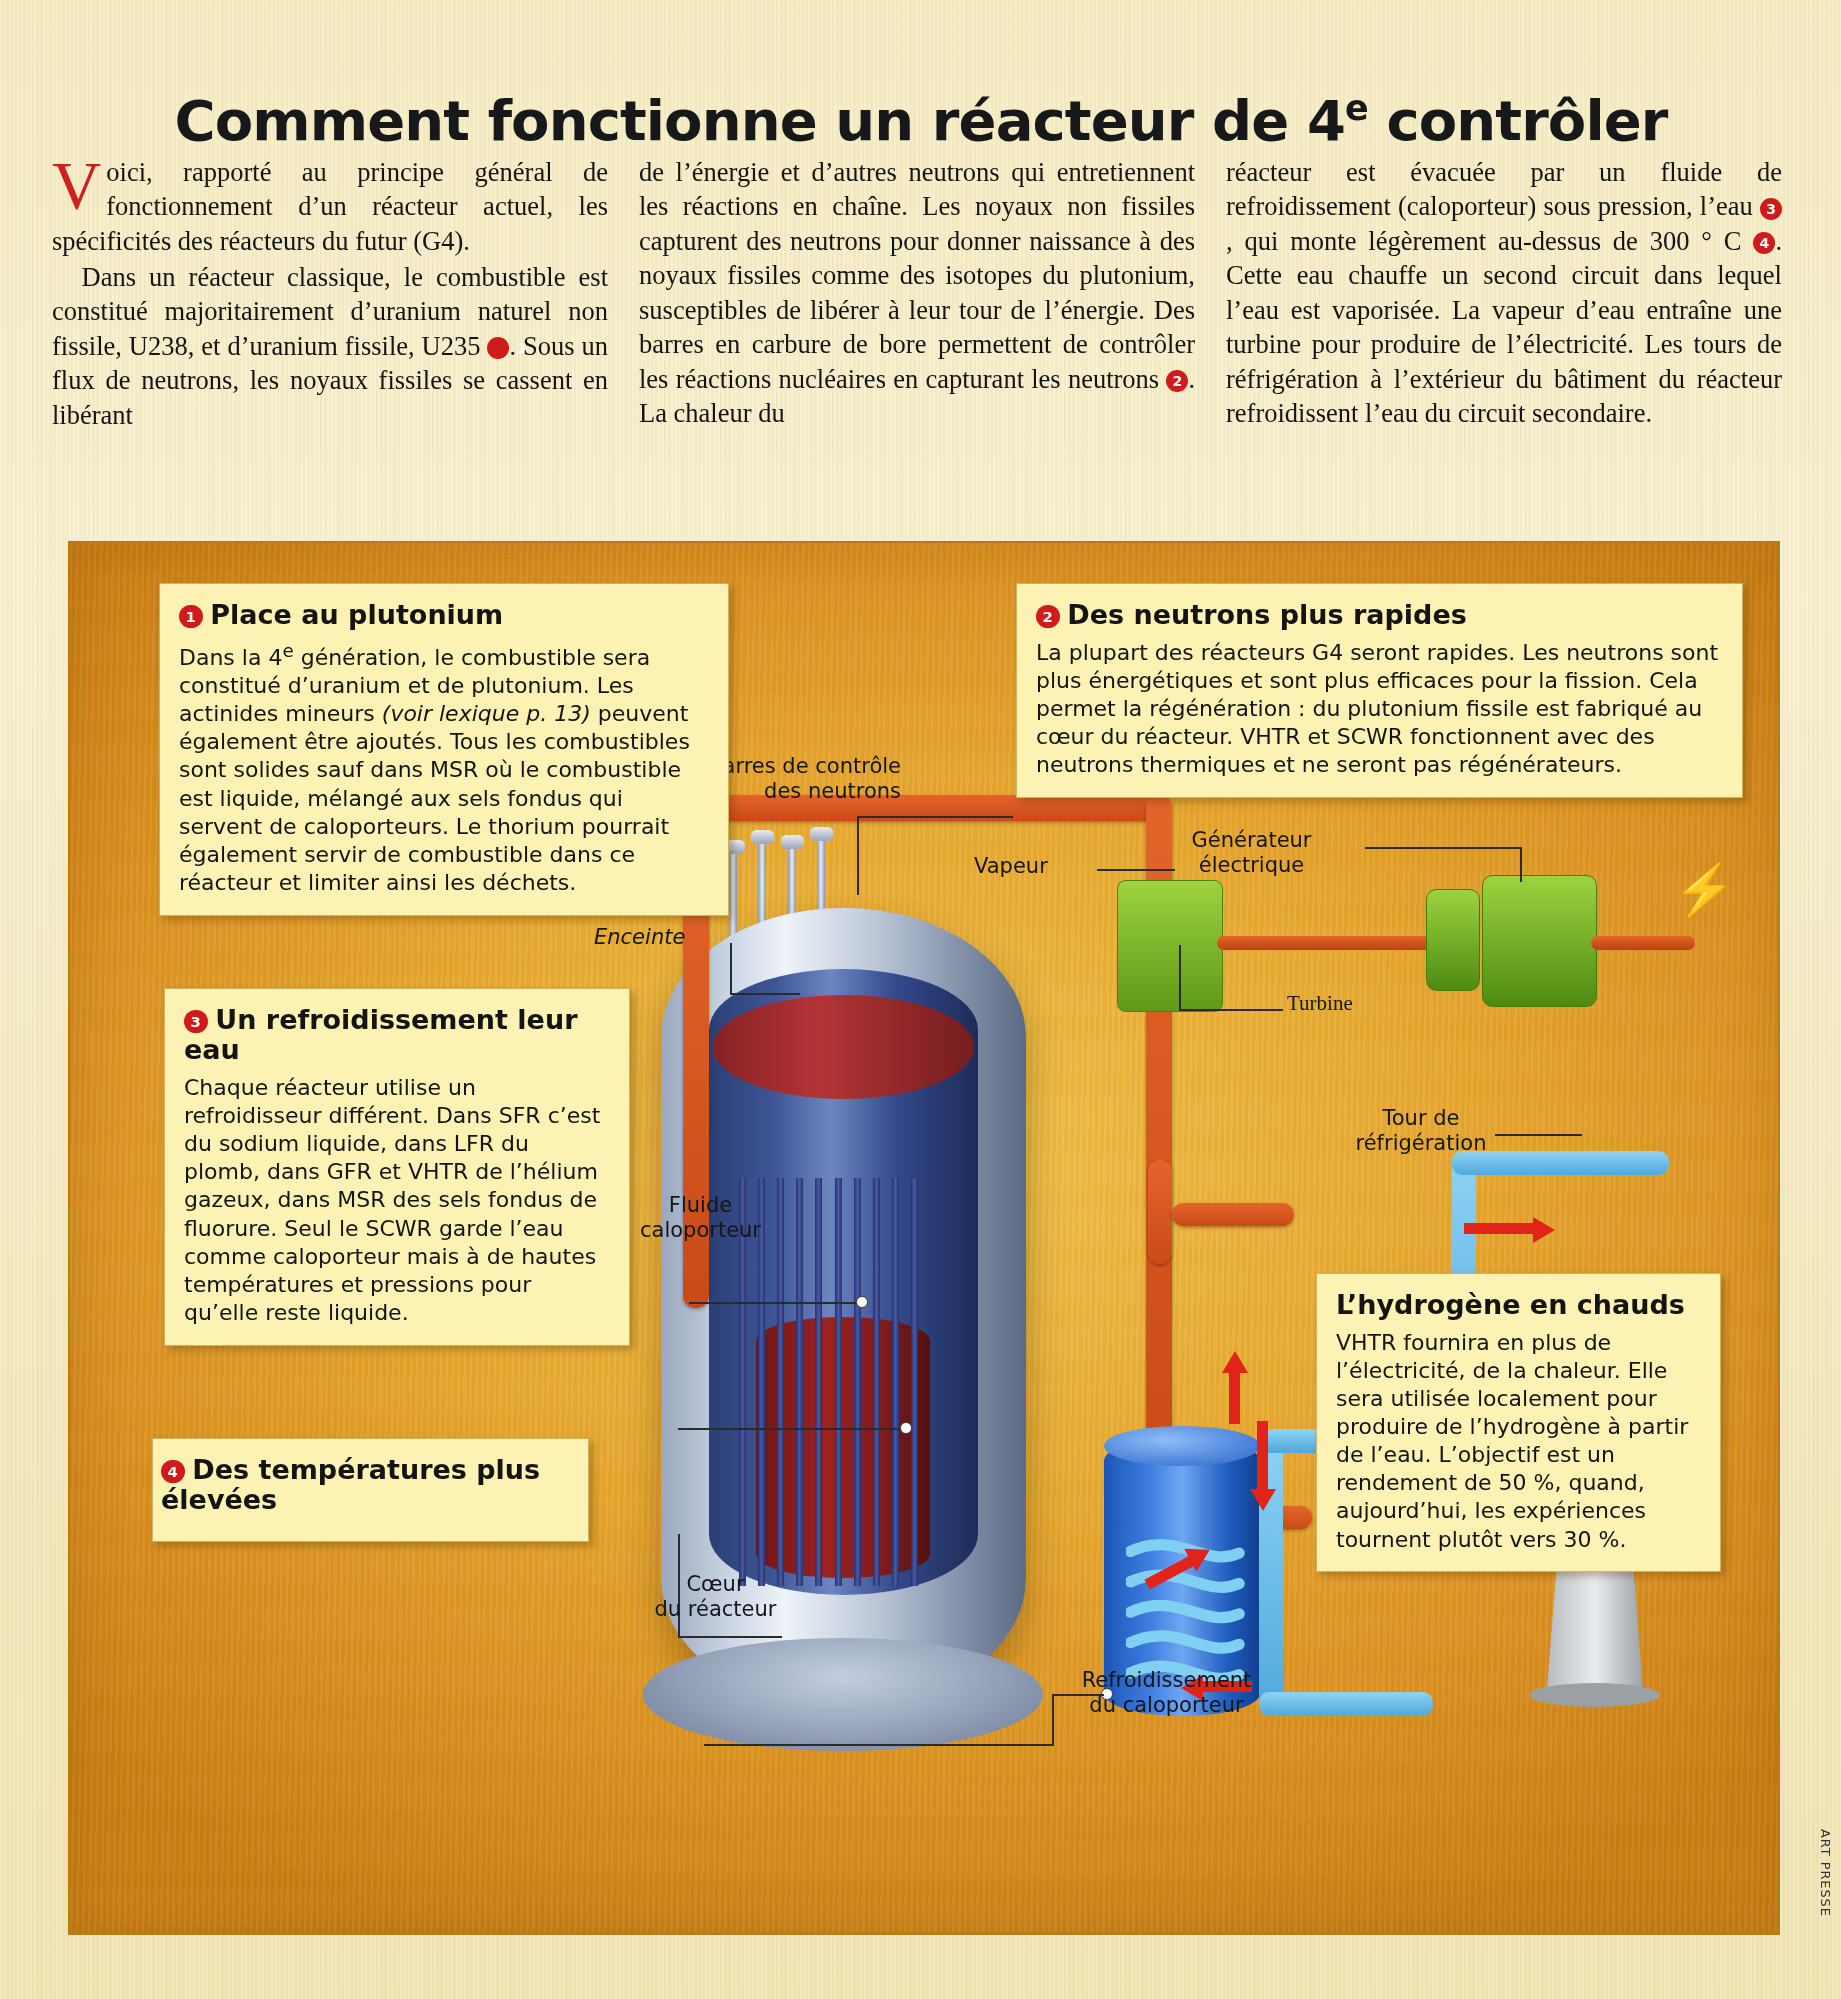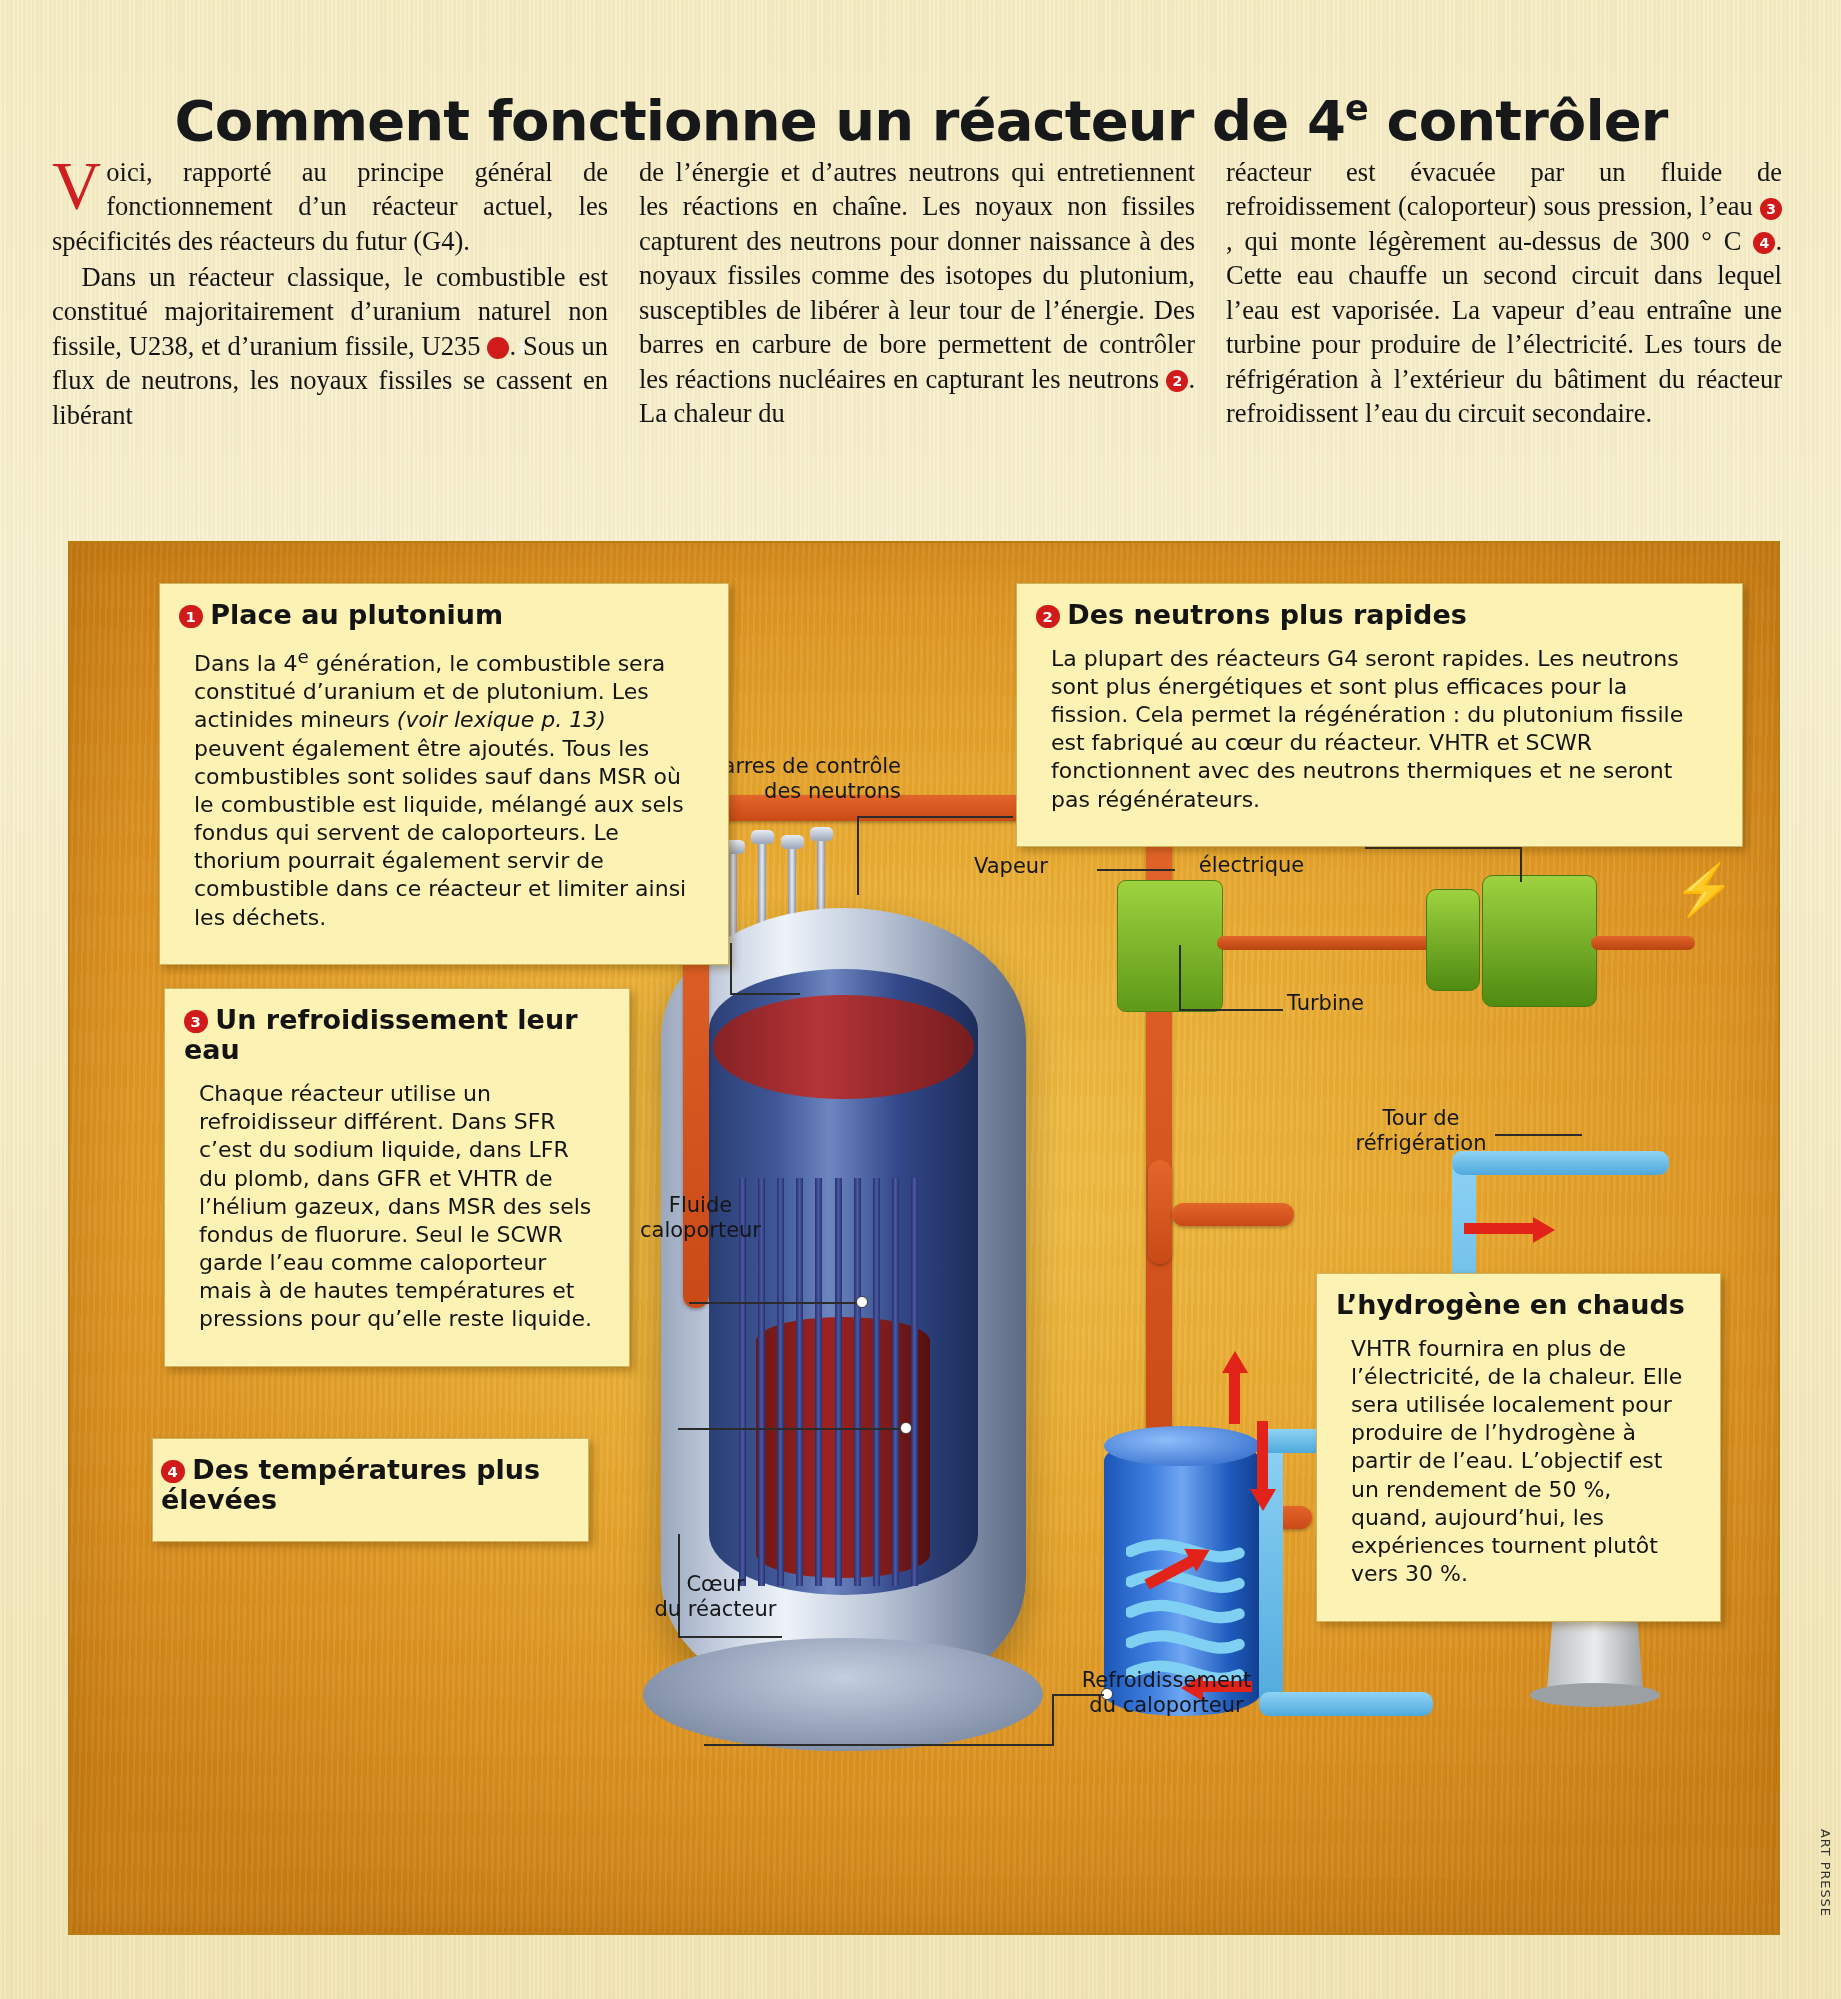--- a/index.html
+++ b/index.html
@@ -78,21 +78,21 @@
     color:#141414;
   }
   .callout h3{
     margin:0 0 8.7px 0;font-size:27px;line-height:1.12;font-weight:bold;
   }
   .callout h3 .bullet{
     display:inline-block;width:23.5px;height:23.5px;border-radius:50%;
     background:#d11b1b;color:#fff;font-size:14.8px;line-height:23.5px;
     text-align:center;margin-right:7.8px;vertical-align:1.7px;font-weight:bold;
   }
-  .callout p{margin:15px;font-size:22px;line-height:1.28;}
+  .callout p{margin:0;font-size:22px;line-height:1.28;}
   .callout em{font-style:italic;}
 
   #c1{left:89px;top:40px;width:530px;}
   #c2{left:946px;top:40px;width:687px;}
   #c3{left:94px;top:445px;width:426px;}
   #c4{left:82px;top:895px;width:408px;padding-left:8px;}
   #c5{left:1246px;top:730px;width:365px;}
 
   
   .lbl{
@@ -313,21 +313,21 @@
     <div class="line" style="left:1027px;top:326px;width:78px;height:1.7px;"></div>
     <div class="lbl" style="left:904px;top:311px;">Vapeur</div>
 
     <div class="line" style="left:1295px;top:304px;width:156px;height:1.7px;"></div>
     <div class="line" style="left:1450px;top:304px;width:1.7px;height:35px;"></div>
     <div class="lbl" style="left:1086px;top:285px;width:191px;white-space:pre;">Générateur
 électrique</div>
 
     <div class="line" style="left:1109px;top:402px;width:1.7px;height:66px;"></div>
     <div class="line" style="left:1109px;top:466px;width:104px;height:1.7px;"></div>
-    <div class="lbl" style="left:1217px;top:448px;">Turbine</div>
+    <div class="lbl" style="left:1217px;top:448px;font-family:Liberation Serif, serif;">Turbine</div>
 
     <div class="line" style="left:1425px;top:591px;width:87px;height:1.7px;"></div>
     <div class="lbl" style="left:1264px;top:563px;width:174px;white-space:pre;">Tour de
 réfrigération</div>
 
     <div class="dot" style="left:1031px;top:1145px;"></div>
     <div class="line" style="left:982px;top:1151px;width:52px;height:1.7px;"></div>
     <div class="line" style="left:982px;top:1151px;width:1.7px;height:52px;"></div>
     <div class="line" style="left:634px;top:1201px;width:348px;height:1.7px;"></div>
     <div class="lbl" style="left:988px;top:1125px;width:217px;white-space:pre;">Refroidissement

